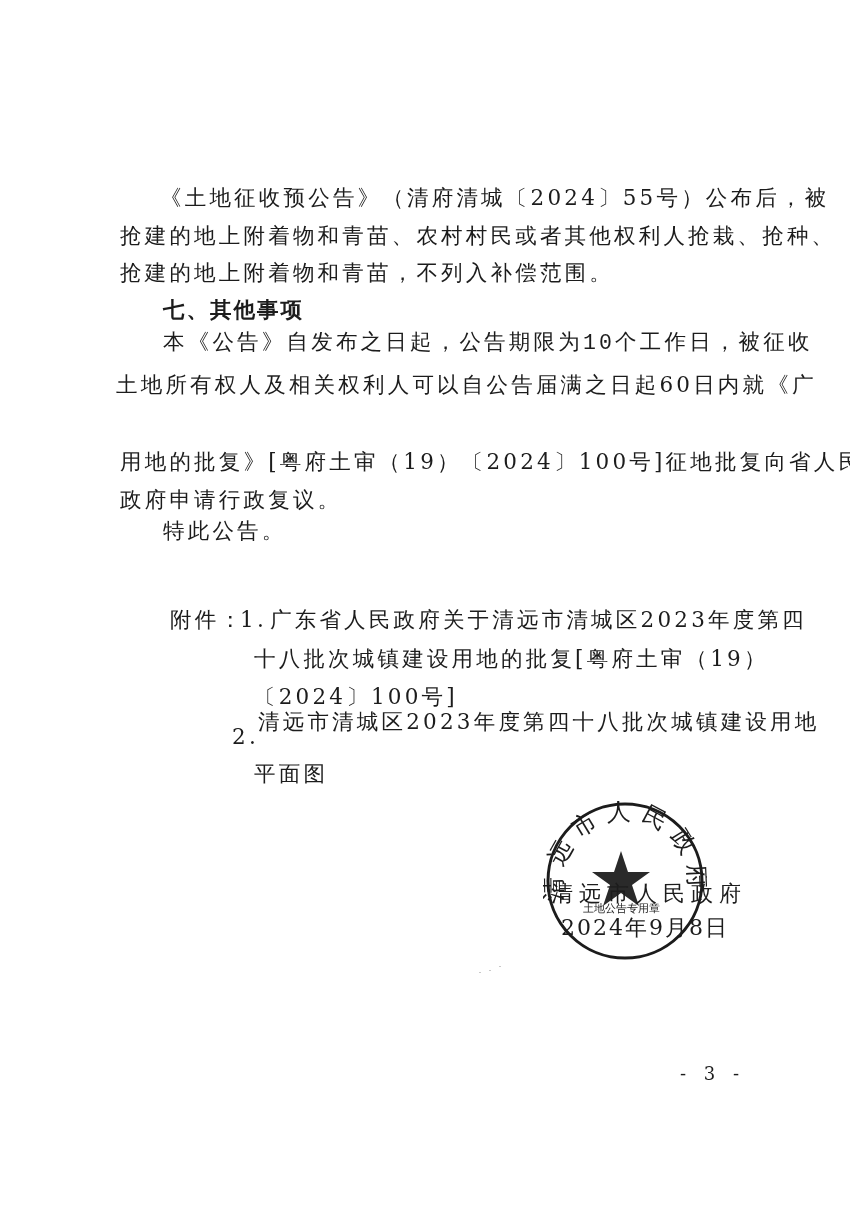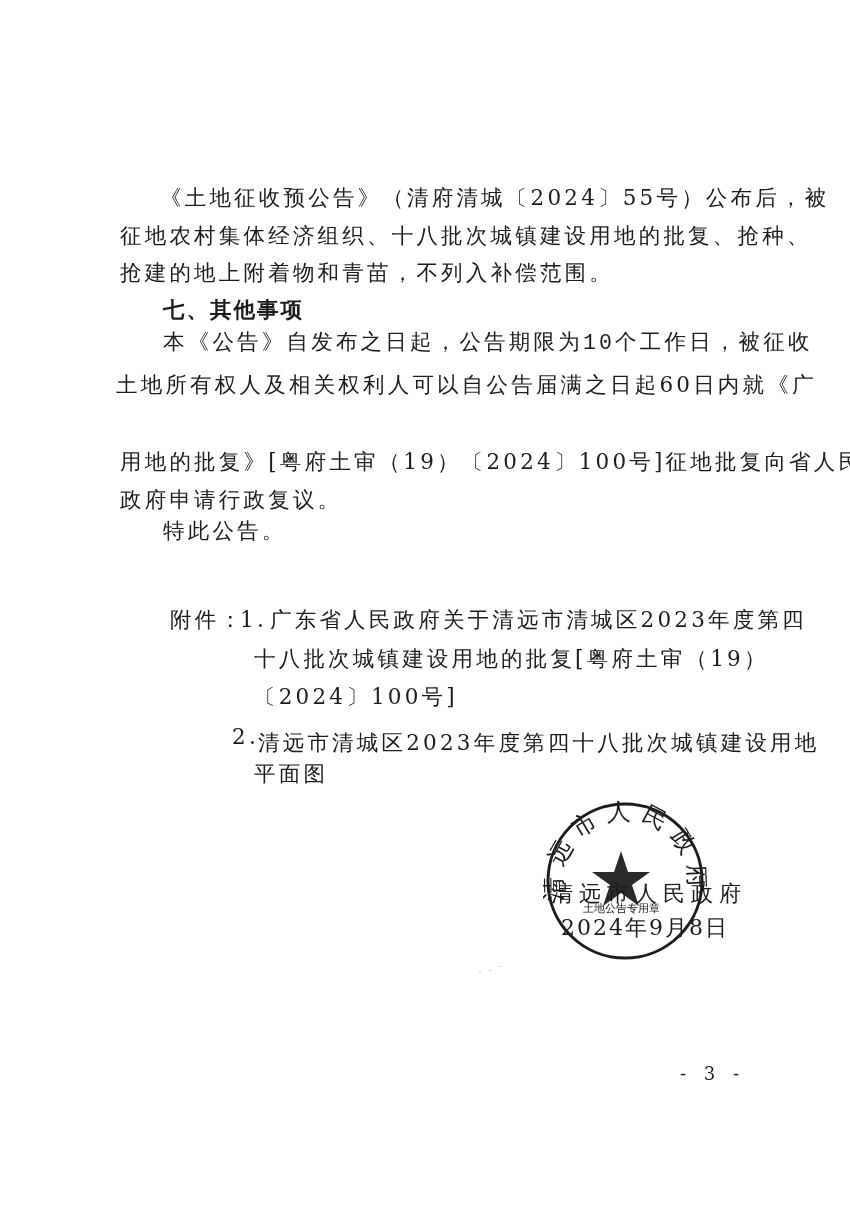--- a/index.html
+++ b/index.html
@@ -69,40 +69,40 @@
     background: #c9c9c9;
     width: 2px; height: 1px;
   }
 </style>
 </head>
 <body>
 
 <div class="page">
 
   <div class="line" style="left:160px; top:183px;">《土地征收预公告》（清府清城〔2024〕55号）公布后，被</div>
-  <div class="line" style="left:120px; top:221px;">征地农村集体经济组织、十八批次城镇建设用地的批复、抢种、</div>
+  <div class="line" style="left:120px; top:221px;">抢建的地上附着物和青苗、农村村民或者其他权利人抢栽、抢种、</div>
   <div class="line" style="left:120px; top:258px;">抢建的地上附着物和青苗，不列入补偿范围。</div>
 
   <div class="line heading" style="left:163px; top:295px;">七、其他事项</div>
 
   <div class="line" style="left:163px; top:328px;font-family:Liberation Mono, monospace;">本《公告》自发布之日起，公告期限为10个工作日，被征收</div>
   <div class="line" style="left:116px; top:370px;">土地所有权人及相关权利人可以自公告届满之日起60日内就《广</div>
   <div class="line" style="left:120px; top:447px;">用地的批复》[粤府土审（19）〔2024〕100号]征地批复向省人民</div>
   <div class="line" style="left:120px; top:485px;">政府申请行政复议。</div>
 
   <div class="line" style="left:163px; top:516px;text-align:center;">特此公告。</div>
 
   <div class="line" style="left:170px; top:605px;">附件：</div>
   <div class="line" style="left:240px; top:605px;">1.</div>
   <div class="line" style="left:270px; top:605px;">广东省人民政府关于清远市清城区2023年度第四</div>
   <div class="line" style="left:254px; top:644px;">十八批次城镇建设用地的批复[粤府土审（19）</div>
   <div class="line" style="left:254px; top:682px;">〔2024〕100号]</div>
 
   <div class="line" style="left:232px; top:722px;">2.</div>
-  <div class="line" style="left:258px; top:728px;">清远市清城区2023年度第四十八批次城镇建设用地</div>
+  <div class="line" style="left:258px; top:707px;">清远市清城区2023年度第四十八批次城镇建设用地</div>
   <div class="line" style="left:254px; top:759px;">平面图</div>
 
   <div class="seal">
     <svg width="164" height="162" viewBox="0 0 164 162">
       <defs>
         <path id="sealArc" d="M 22 104 A 64 64 0 1 1 146 90" fill="none"></path>
       </defs>
       <circle cx="82" cy="80" r="77" fill="none" stroke="#1c1c1c" stroke-width="3"></circle>
       <text font-size="24" fill="#1c1c1c" letter-spacing="9" font-family="DejaVu Sans, sans-serif">
         <textPath href="#sealArc" startOffset="2%">清远市人民政府</textPath>

